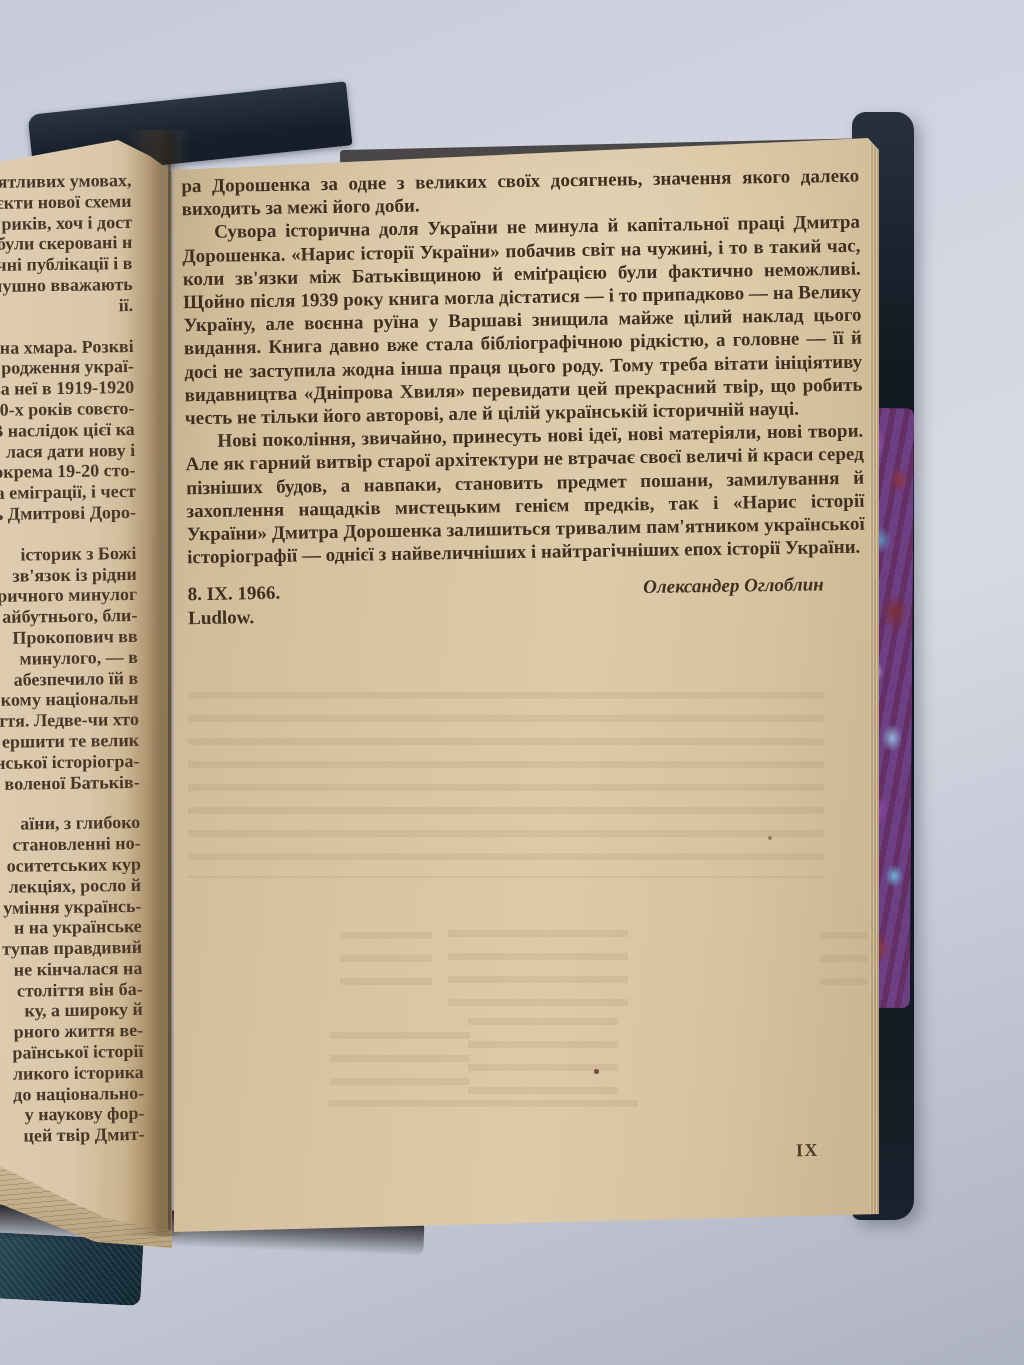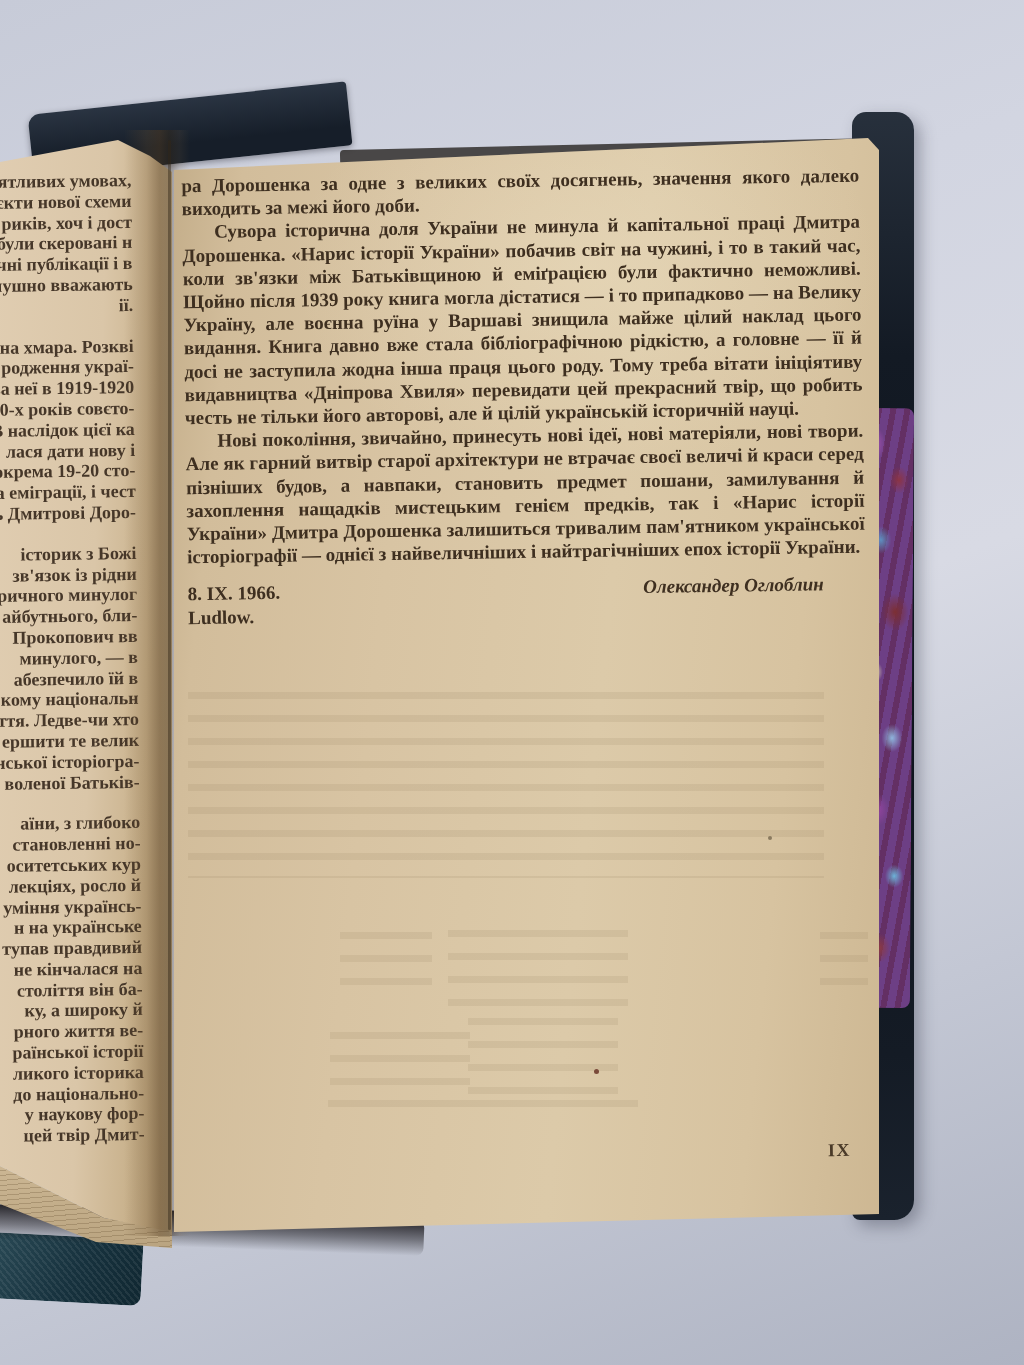--- a/index.html
+++ b/index.html
@@ -56,31 +56,31 @@
   
   .gutter{left:124px;top:130px;width:66px;height:1106px;pointer-events:none;
     background:linear-gradient(90deg,rgba(110,82,46,0) 0%,rgba(110,82,46,.25) 34%,rgba(84,60,32,.45) 54%,rgba(60,44,24,.38) 68%,rgba(120,95,60,.15) 84%,rgba(120,95,60,0) 100%);}
   .gutter-crease{left:168px;top:140px;width:3px;height:1090px;background:rgba(52,40,24,.45);border-radius:2px;}
 
   
   .right-page{left:168px;top:136px;width:714px;height:1100px;
     clip-path:polygon(6px 34px,700px 2px,711px 14px,711px 1078px,6px 1096px);
     background:
      radial-gradient(420px 300px at 55% 12%,rgba(236,222,192,.5),rgba(236,222,192,0) 70%),
-     linear-gradient(96deg,#c2ac88 0%,#d2bd9b 9%,#d8c4a3 30%,#dccaa9 56%,#d7c3a0 78%,#ccb691 96%); padding-left: 48px;}
+     linear-gradient(96deg,#c2ac88 0%,#d2bd9b 9%,#d8c4a3 30%,#dccaa9 56%,#d7c3a0 78%,#ccb691 96%);}
   .rp-inner{position:absolute;left:16px;top:34px;width:678px;transform:rotate(-.9deg);transform-origin:40% 40%;
     color:#3e2f20;font-size:19px;line-height:23.2px;font-weight:700;}
   .rp-edge{position:absolute;right:0;top:0;width:12px;height:100%;
     background:repeating-linear-gradient(90deg,rgba(255,255,255,.16) 0 1px,rgba(120,95,60,.28) 1px 3px);}
   .para{margin:0;text-align:justify;}
   .para.indent{text-indent:32px;}
   .dateline{margin-top:14px;display:flex;justify-content:space-between;align-items:flex-start;}
   .date-block{text-align:left;}
   .signature{font-style:italic;padding-right:42px;}
-  .page-num{position:absolute;left:628px;top:1004px;font-size:18px;font-weight:700;color:#4a3a28;letter-spacing:1.5px;transform:rotate(-.9deg);margin-left:32px;}
+  .page-num{position:absolute;left:628px;top:1004px;font-size:18px;font-weight:700;color:#4a3a28;letter-spacing:1.5px;transform:rotate(-.9deg);}
 
   
   .ghost{position:absolute;pointer-events:none;opacity:.5;filter:blur(.7px);
     background:repeating-linear-gradient(180deg,rgba(146,126,94,.30) 0 7px,rgba(0,0,0,0) 7px 23px);}
   .g-a{left:20px;top:556px;width:636px;height:186px;}
   .g-b{left:172px;top:796px;width:92px;height:66px;}
   .g-c{left:280px;top:794px;width:180px;height:90px;}
   .g-d{left:652px;top:796px;width:48px;height:68px;}
   .g-e{left:300px;top:882px;width:150px;height:90px;}
   .g-f{left:162px;top:896px;width:140px;height:66px;}

